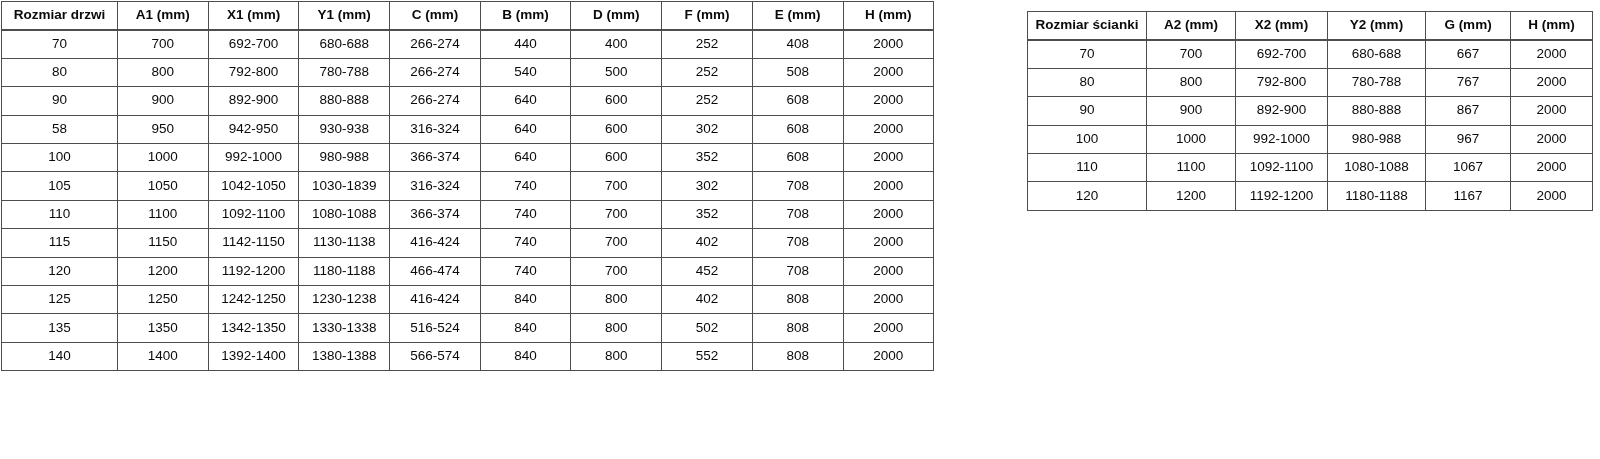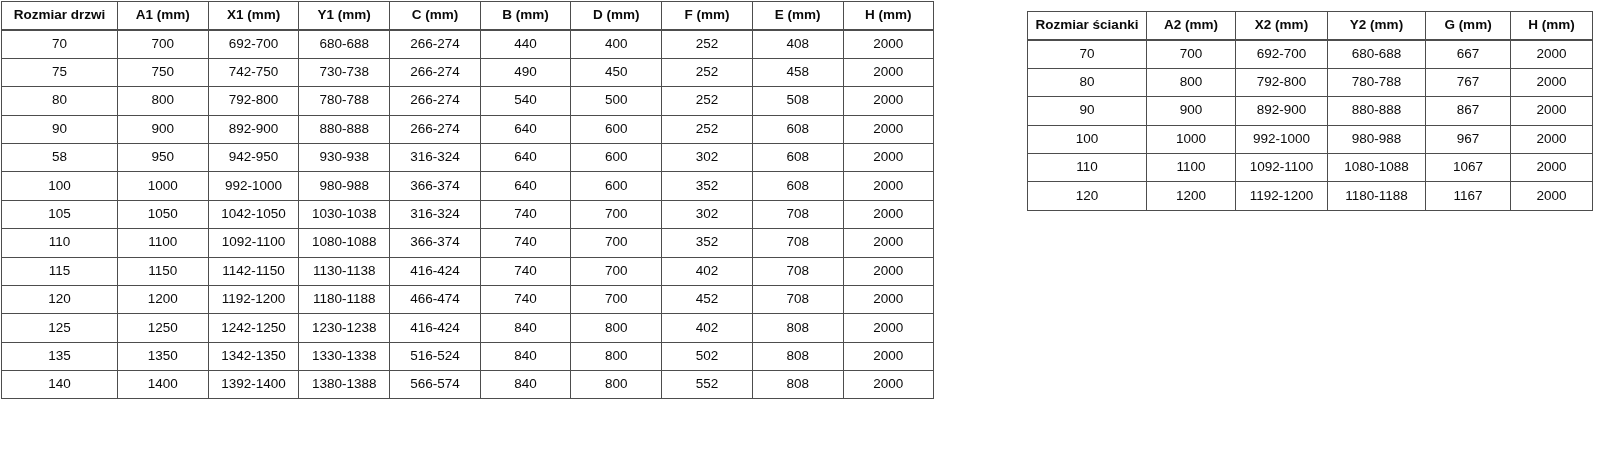--- a/index.html
+++ b/index.html
@@ -89,32 +89,20 @@
             <td>692-700</td>
             <td>680-688</td>
             <td>266-274</td>
             <td>440</td>
             <td>400</td>
             <td>252</td>
             <td>408</td>
             <td>2000</td>
           </tr>
           <tr>
-            <td>75</td>
-            <td>750</td>
-            <td>742-750</td>
-            <td>730-738</td>
-            <td>266-274</td>
-            <td>490</td>
-            <td>450</td>
-            <td>252</td>
-            <td>458</td>
-            <td>2000</td>
-          </tr>
-          <tr>
             <td>80</td>
             <td>800</td>
             <td>792-800</td>
             <td>780-788</td>
             <td>266-274</td>
             <td>540</td>
             <td>500</td>
             <td>252</td>
             <td>508</td>
             <td>2000</td>
@@ -152,21 +140,21 @@
             <td>640</td>
             <td>600</td>
             <td>352</td>
             <td>608</td>
             <td>2000</td>
           </tr>
           <tr>
             <td>105</td>
             <td>1050</td>
             <td>1042-1050</td>
-            <td>1030-1038</td>
+            <td>1030-1839</td>
             <td>316-324</td>
             <td>740</td>
             <td>700</td>
             <td>302</td>
             <td>708</td>
             <td>2000</td>
           </tr>
           <tr>
             <td>110</td>
             <td>1100</td>

